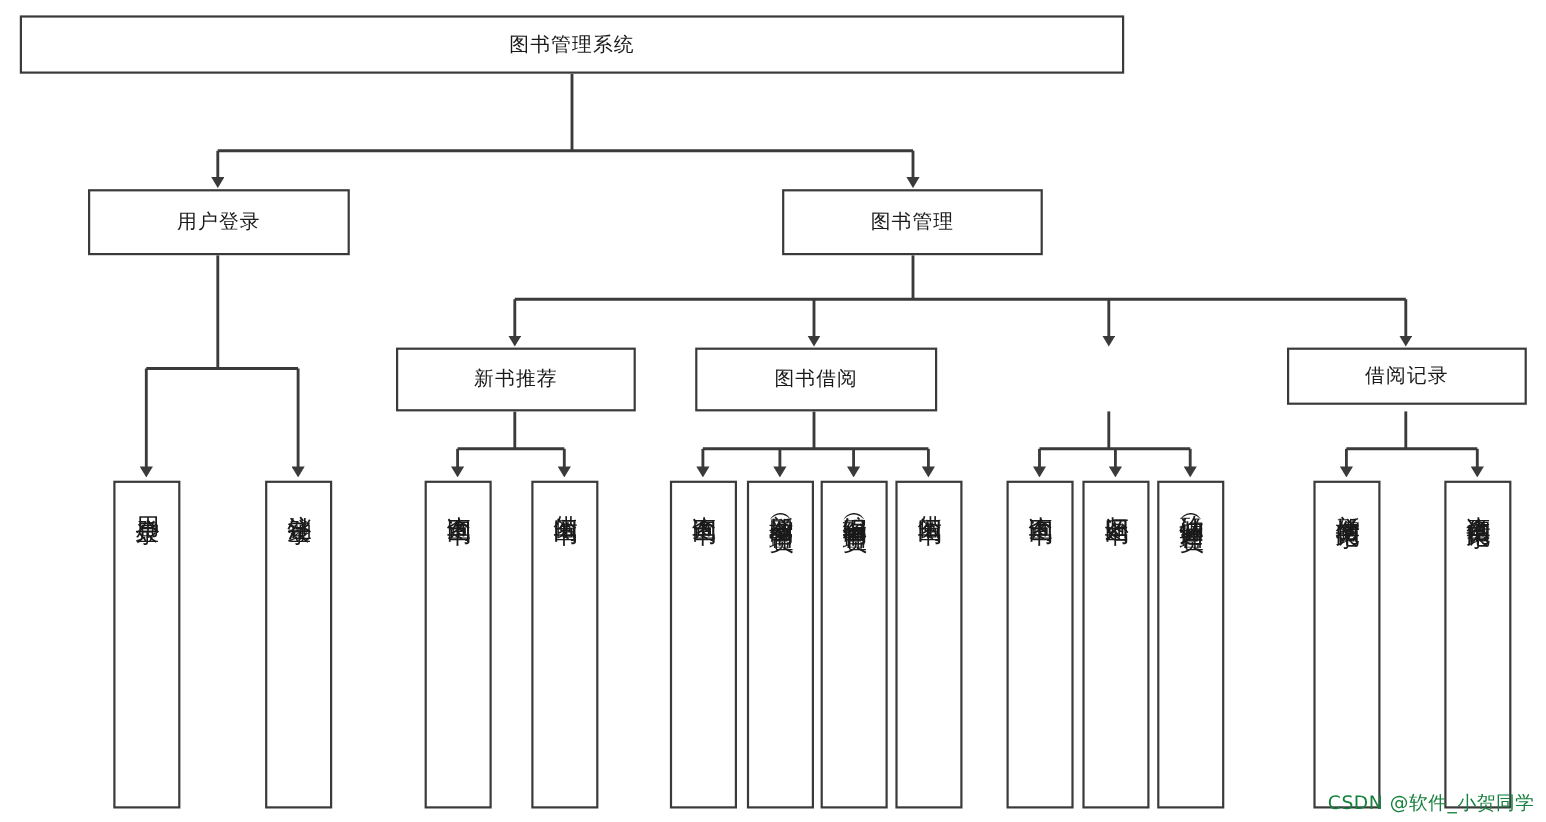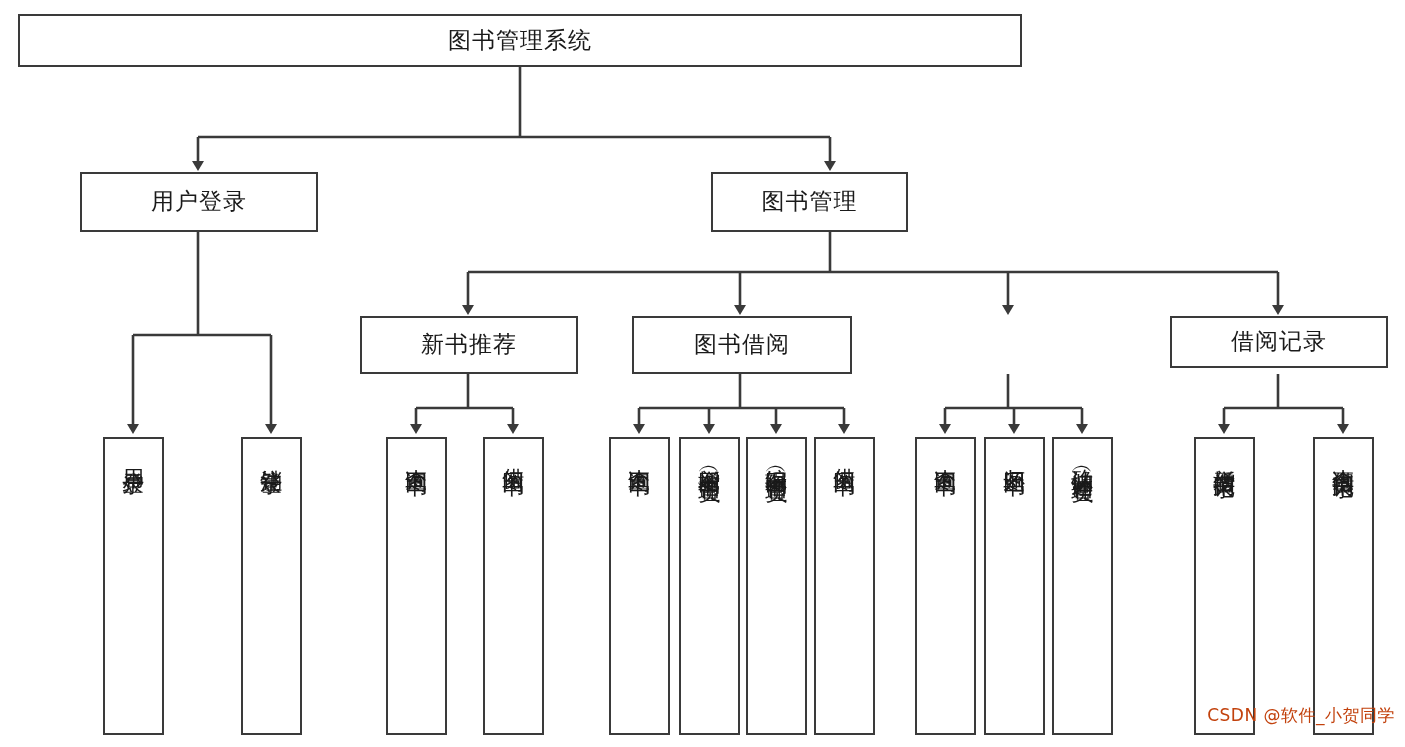--- a/index.html
+++ b/index.html
@@ -31,42 +31,42 @@
     box-sizing: border-box;
     background: #ffffff;
     border: 2px solid #3a3a3a;
     display: flex;
     align-items: center;
     justify-content: center;
     color: #1a1a1a;
     z-index: 2;
   }
   .node.horiz {
-    font-size: 23px;
+    font-size: 18px;
     letter-spacing: 1px;
     line-height: 1.2;
   }
   .node.vert {
     font-size: 22px;
     align-items: flex-start;
     padding-top: 12px;
     line-height: 1.25;
   }
   .vert .vtext {
     writing-mode: vertical-rl;
     text-orientation: upright;
     white-space: nowrap;
     letter-spacing: 2px;
   }
   .watermark {
     position: absolute;
     right: 10px;
-    bottom: 20px;
+    bottom: 6px;
     font-size: 17px;
-    color: #c2410c;
+    color: #15803d;
     letter-spacing: 0.5px;
     z-index: 5;
     white-space: nowrap;
     margin-left: 14px;
   }
 </style>
 </head>
 <body>
 
 <div id="canvas">
@@ -123,21 +123,21 @@
     </g>
   </svg>
 
   <div class="node horiz" style="left:18px; top:14px; width:1004px; height:53px;">
     <span>图书管理系统</span>
   </div>
 
   <div class="node horiz" style="left:80px; top:172px; width:238px; height:60px;">
     <span>用户登录</span>
   </div>
-  <div class="node horiz" style="left:711px; top:172px; width:197px; height:60px;font-family:Liberation Serif, serif;">
+  <div class="node horiz" style="left:711px; top:172px; width:237px; height:60px;">
     <span>图书管理</span>
   </div>
 
   <div class="node horiz" style="left:360px; top:316px; width:218px; height:58px;">
     <span>新书推荐</span>
   </div>
   <div class="node horiz" style="left:632px; top:316px; width:220px; height:58px;">
     <span>图书借阅</span>
   </div>
   <div class="node horiz" style="left:1170px; top:316px; width:218px; height:52px;">

